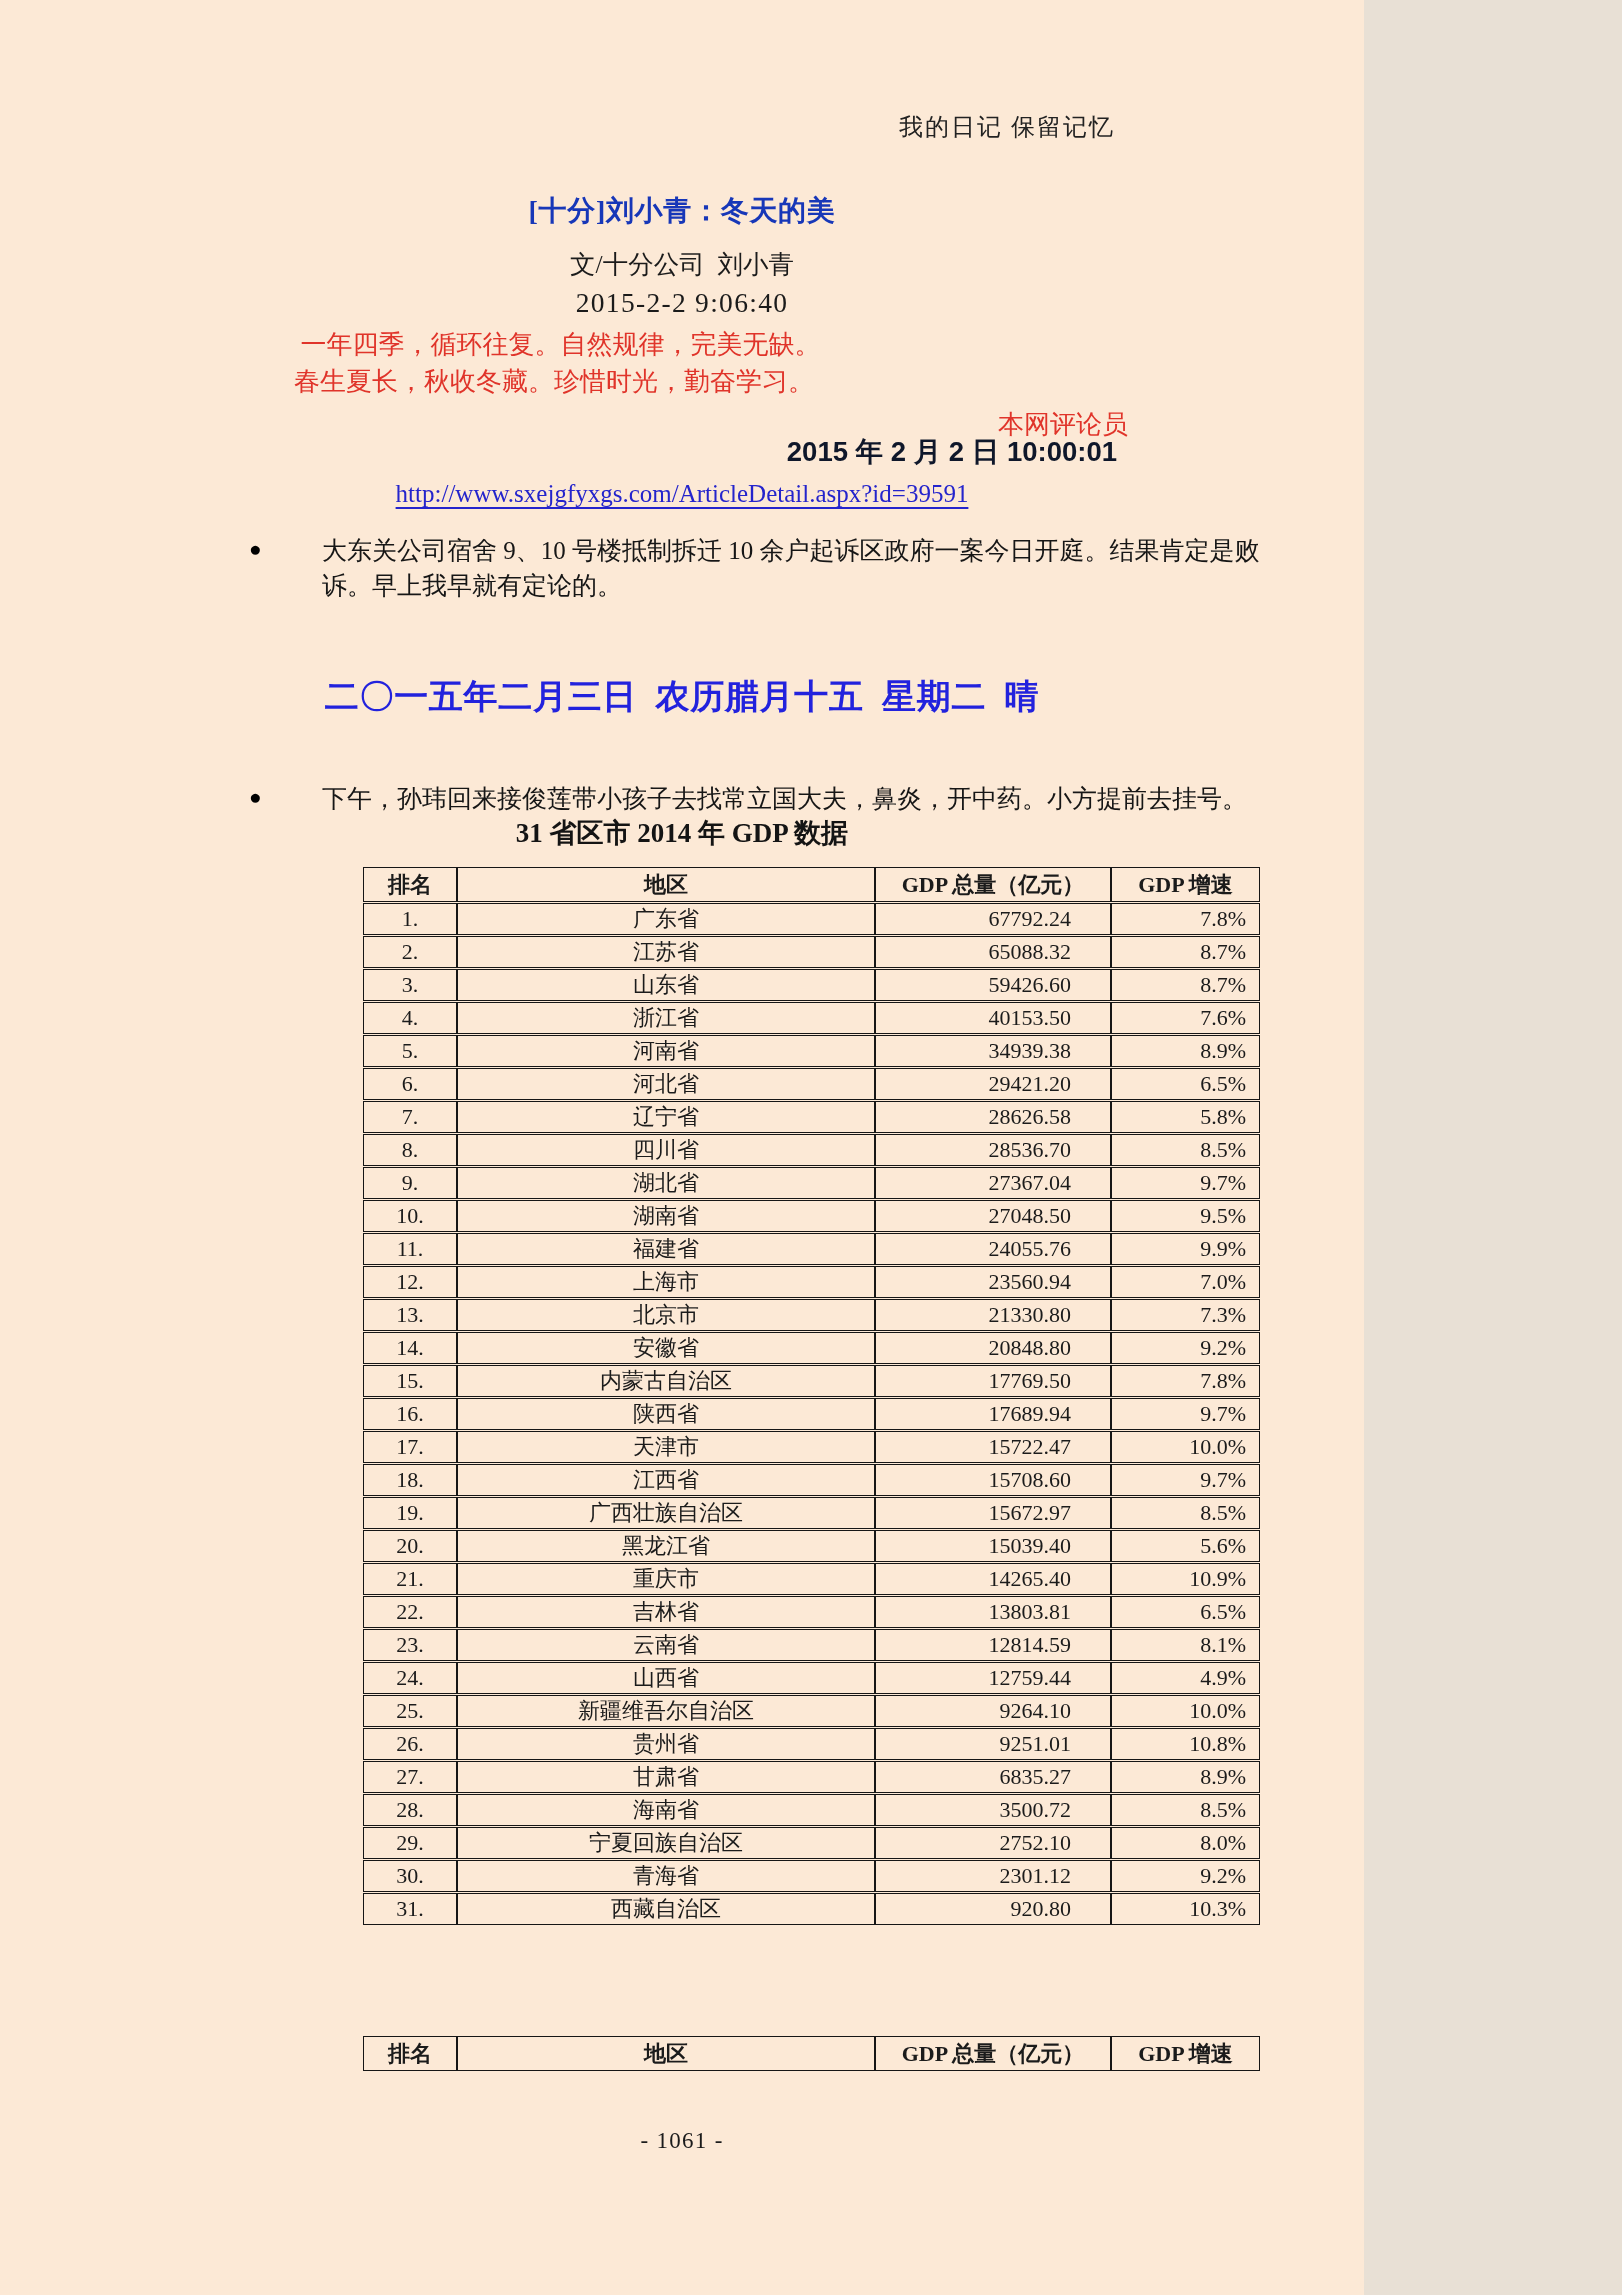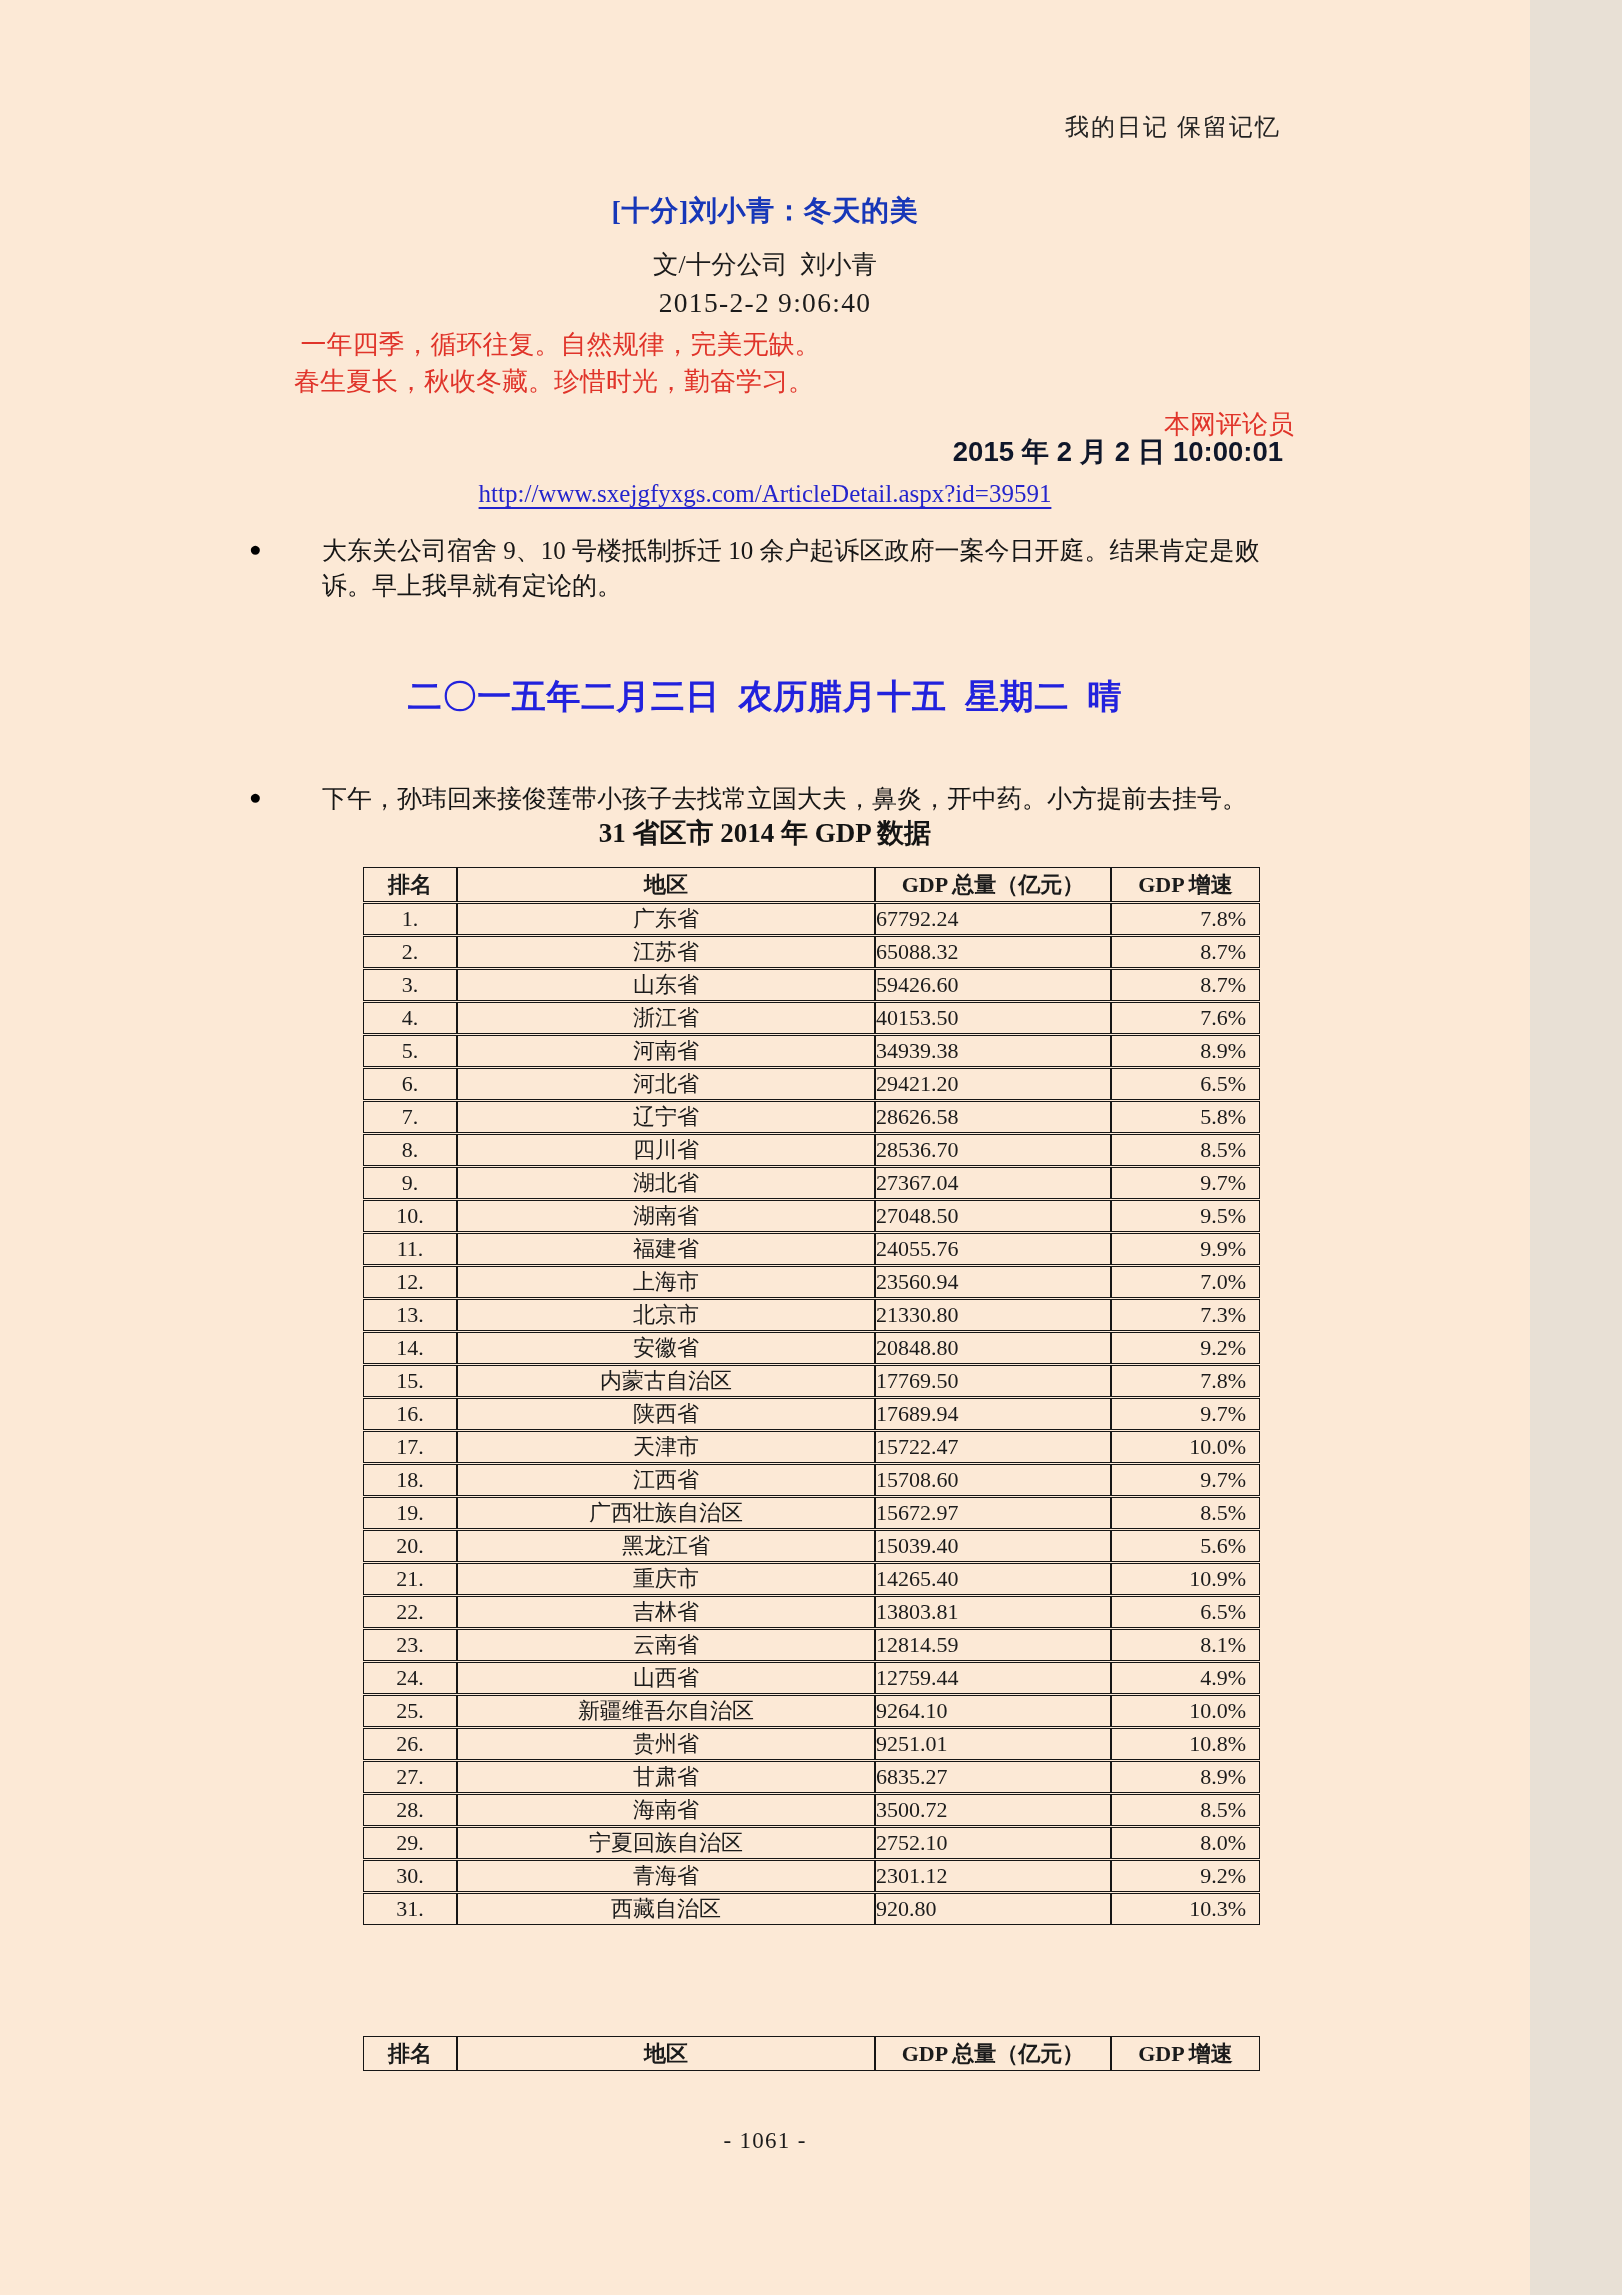--- a/index.html
+++ b/index.html
@@ -1,19 +1,19 @@
 <!DOCTYPE html>
 <html style="font-size:10.5px"><head>
 <meta charset="utf-8">
 <style>
   * { box-sizing: border-box; margin: 0; padding: 0; }
   html, body { background: #e8e0d5; }
   .page {
     position: relative;
-    width: 1530px;
+    width: 1364px;
     height: 2295px;
     background: #fce9d6;
     font-family: "Liberation Serif", "DejaVu Serif", serif;
     color: #1b1b1b;
     overflow: hidden;
   }
   .abs { position: absolute; }
   .center { left: 0; right: 0; text-align: center; }
   .pre { white-space: pre-wrap; }
 
@@ -88,21 +88,21 @@
   table.gdp th, table.gdp td {
     border: 1.3px solid #161616;
     font-size: 22px;
     overflow: hidden;
     white-space: nowrap;
   }
   table.gdp th { height: 35px; font-weight: bold; text-align: center; }
   table.gdp td { height: 32px; }
   td.c-rank { text-align: center; }
   td.c-region { text-align: center; margin-left: 48px; }
-  td.c-gdp { padding-right: 9px; }
+  td.c-gdp { text-align: right; padding-right: 39px; }
   td.c-growth { text-align: right; padding-right: 13px; }
 
   .page-number { top: 2128px; font-size: 23px; letter-spacing: 1.3px; }
 </style>
 </head>
 <body>
 
 <div class="page">
 
   <div class="abs header-right">我的日记 保留记忆</div>

